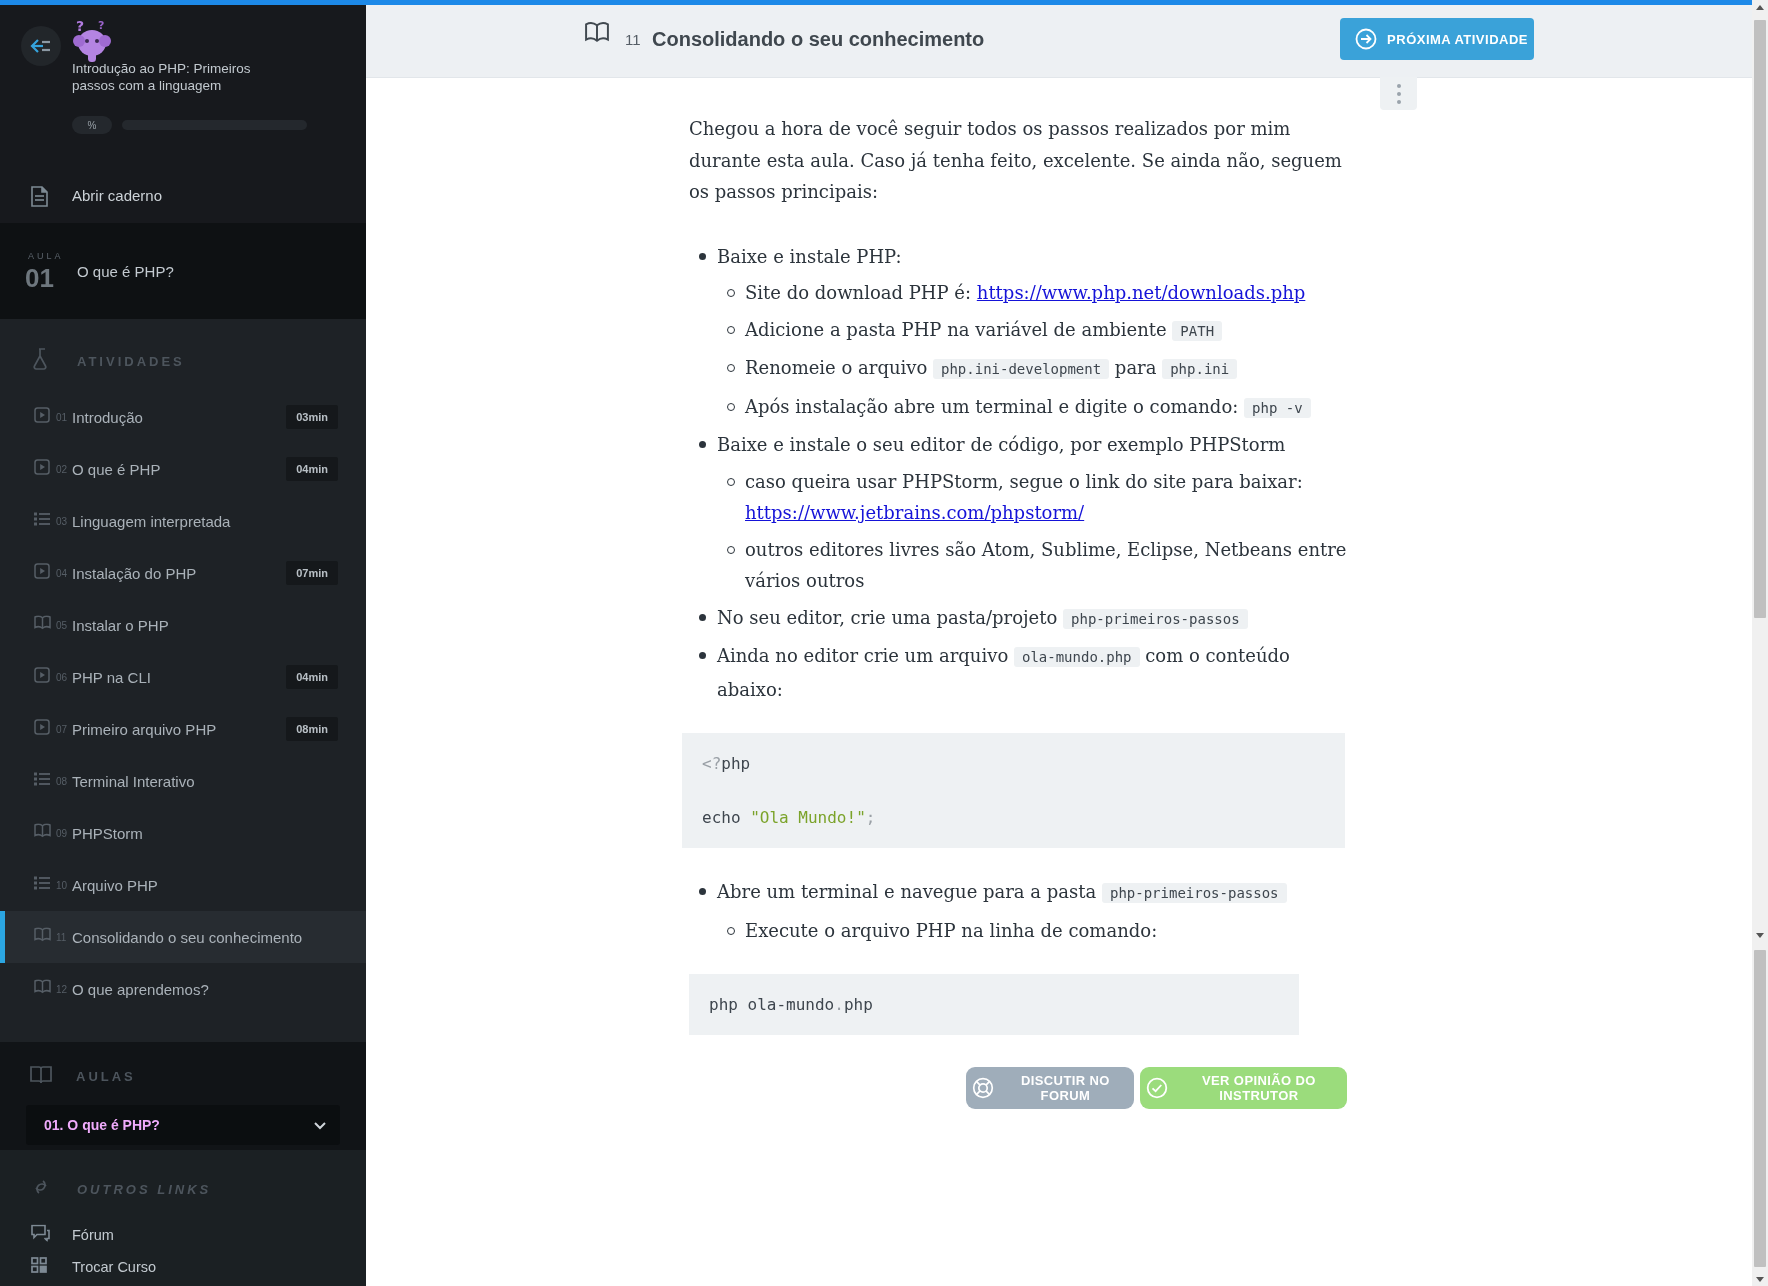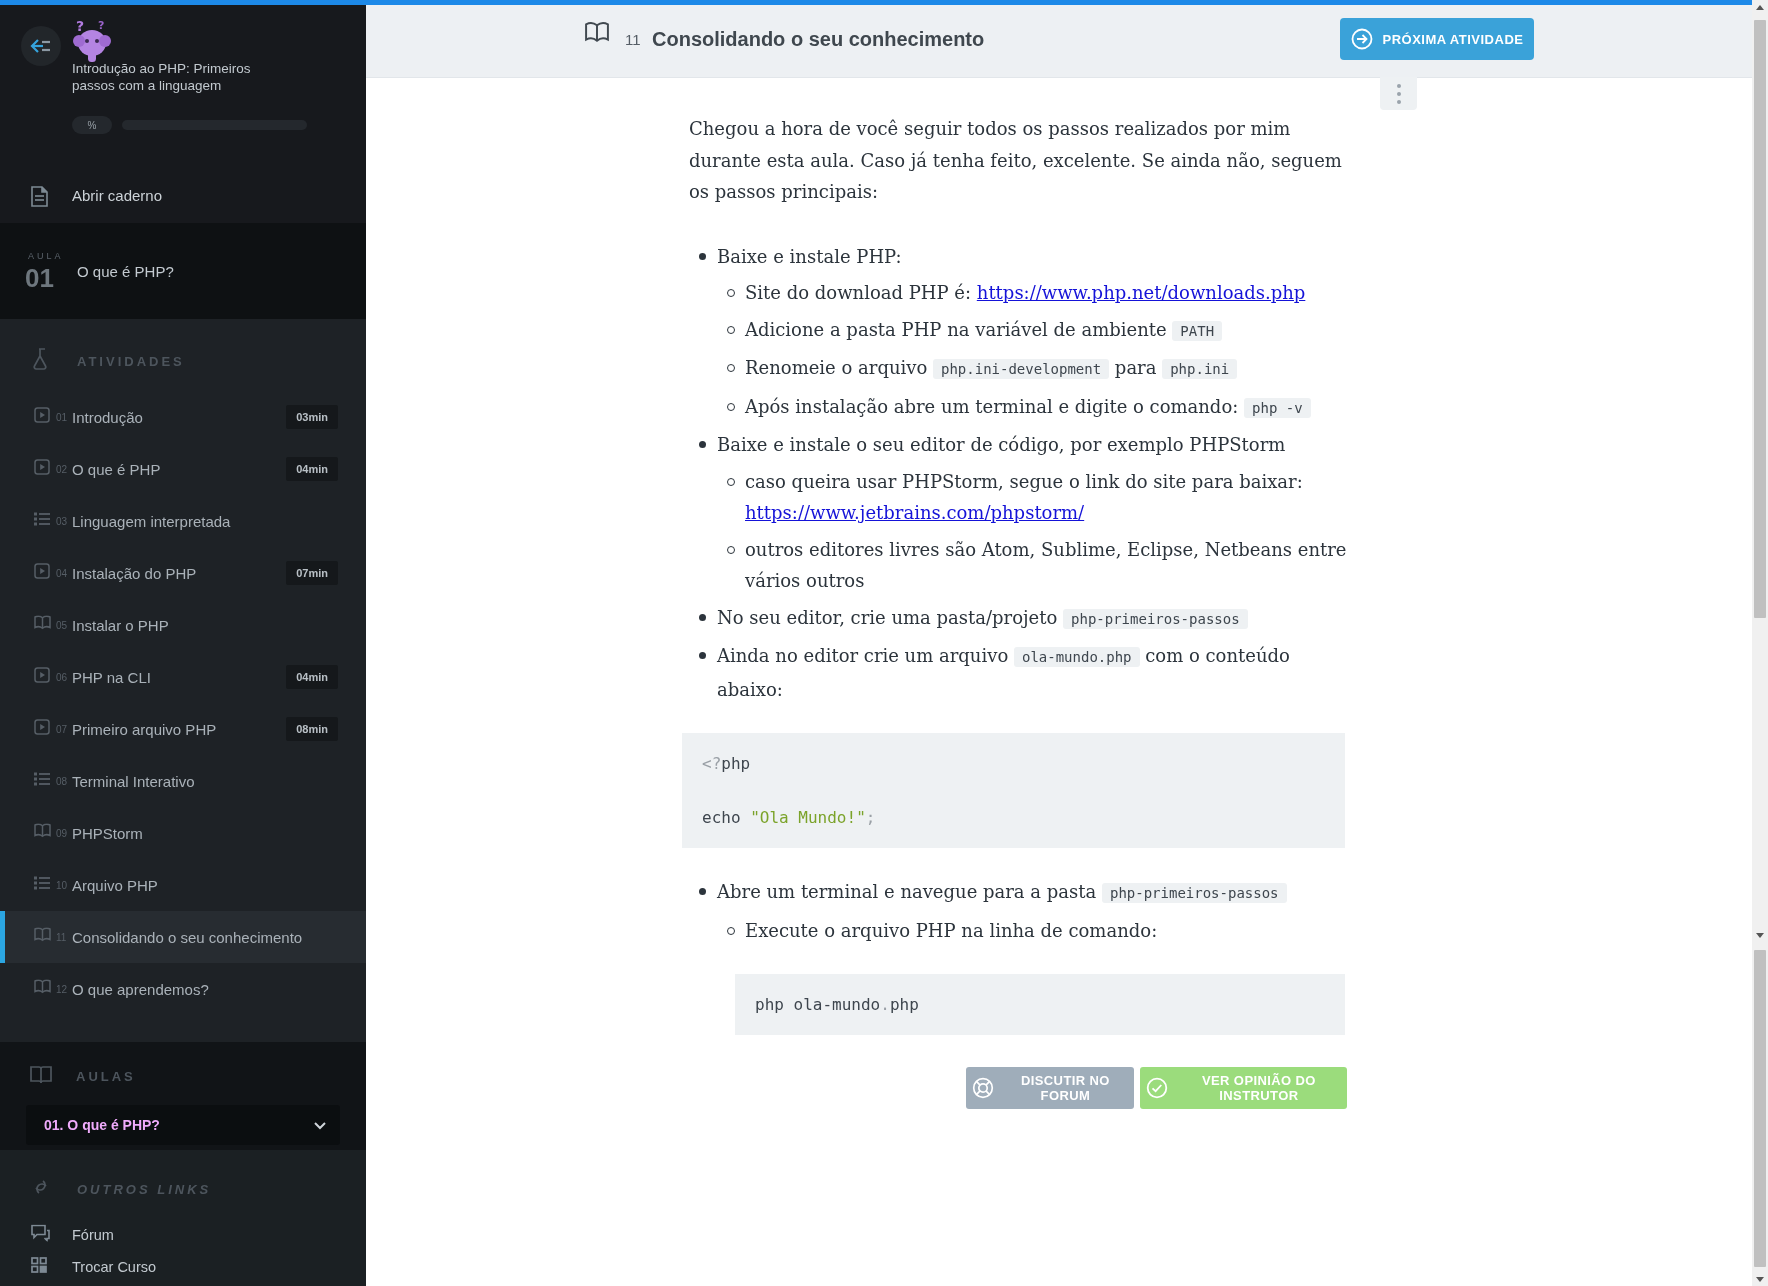--- a/index.html
+++ b/index.html
@@ -51,43 +51,43 @@
   .link-row .lb{position:absolute;left:72px;top:50%;transform:translateY(-50%);font-size:14.5px;color:#c3cad0;}
 
   
   .main{position:absolute;left:366px;top:5px;width:1386px;height:1281px;background:#fff;}
   .main-header{position:absolute;left:0;top:0;width:100%;height:72px;background:#edf0f3;border-bottom:1px solid #e2e6ea;}
   .mh-book{position:absolute;left:219px;top:17px;color:#414950;}
   .mh-num{position:absolute;left:259px;top:26px;font-size:15px;color:#565e66;}
   .mh-title{position:absolute;left:286px;top:23px;font-size:20px;font-weight:bold;color:#3f474e;}
   .next-btn{position:absolute;left:974px;top:13px;width:194px;height:42px;background:#3aa2d9;border:none;border-radius:4px;
         color:#fff;font-family:"Liberation Sans",sans-serif;font-size:13px;font-weight:bold;letter-spacing:.5px;
-        display:flex;align-items:center;justify-content:center;gap:10px;cursor:pointer;}
+        display:flex;align-items:center;justify-content:flex-end;gap:10px;cursor:pointer;}
   .kebab{position:absolute;left:1014px;top:72px;width:37px;height:33px;background:#eef1f3;border-radius:0 0 4px 4px;
         display:flex;flex-direction:column;align-items:center;justify-content:center;gap:4px;cursor:pointer;}
   .kebab i{width:4px;height:4px;border-radius:50%;background:#9aa3ac;}
 
   .content-col{position:absolute;left:323px;top:108px;width:658px;
         font-family:"DejaVu Serif","Liberation Serif",serif;font-size:18px;color:#2c343c;}
   .p{line-height:31.5px;margin:0 0 33px 0;}
   .li{position:relative;padding-left:28px;line-height:31.5px;margin-bottom:5px;}
   .li .marker{position:absolute;left:10px;top:12px;width:7px;height:7px;border-radius:50%;background:#2c343c;}
   .li.lv2{padding-left:56px;}
   .li.lv2 .marker{left:38px;background:transparent;border:1.5px solid #2c343c;width:6px;height:6px;}
   a.lnk{color:#1513d8;text-decoration:underline;cursor:pointer;}
   .chip{font-family:"DejaVu Sans Mono","Liberation Mono",monospace;font-size:14px;background:#eef1f3;
         color:#3e464e;padding:2px 8px;border-radius:3px;white-space:nowrap;}
   .codeblock{background:#eef1f3;font-family:"DejaVu Sans Mono","Liberation Mono",monospace;font-size:16px;
         line-height:27px;color:#3e464e;padding:17px 20px;margin:28px 0;}
-  .codeblock.ind{margin-left:46px;width:570px;}
+  .codeblock.ind{width:570px;}
   .codeblock.first{margin-left:-7px;width:623px;}
   .tok-punct{color:#9aa0a6;}
   .tok-string{color:#7ba32a;}
   .btn-row{display:flex;gap:6px;margin:32px 0 0 277px;}
-  .fbtn{height:42px;border:none;border-radius:3px;color:#fff;font-family:"Liberation Sans",sans-serif;
+  .fbtn{height:42px;border:none;border-radius:9px;color:#fff;font-family:"Liberation Sans",sans-serif;
         font-size:13px;font-weight:bold;letter-spacing:.4px;display:flex;align-items:center;justify-content:center;
         gap:9px;cursor:pointer;}
   .forum-btn{width:198px;background:#9fadba;}
   .instr-btn{width:245px;background:#9bdc7c;}
 
   
   .scrollbar{position:absolute;right:0;top:0;width:16px;height:1286px;background:#f0f0f0;}
   .sb-thumb{position:absolute;left:2px;width:12px;background:#c0c0c0;border-radius:1px;cursor:pointer;}
   .sb-arrow{position:absolute;left:0;width:16px;height:14px;display:flex;align-items:center;justify-content:center;cursor:pointer;}
   .sb-arrow svg{display:block;}

